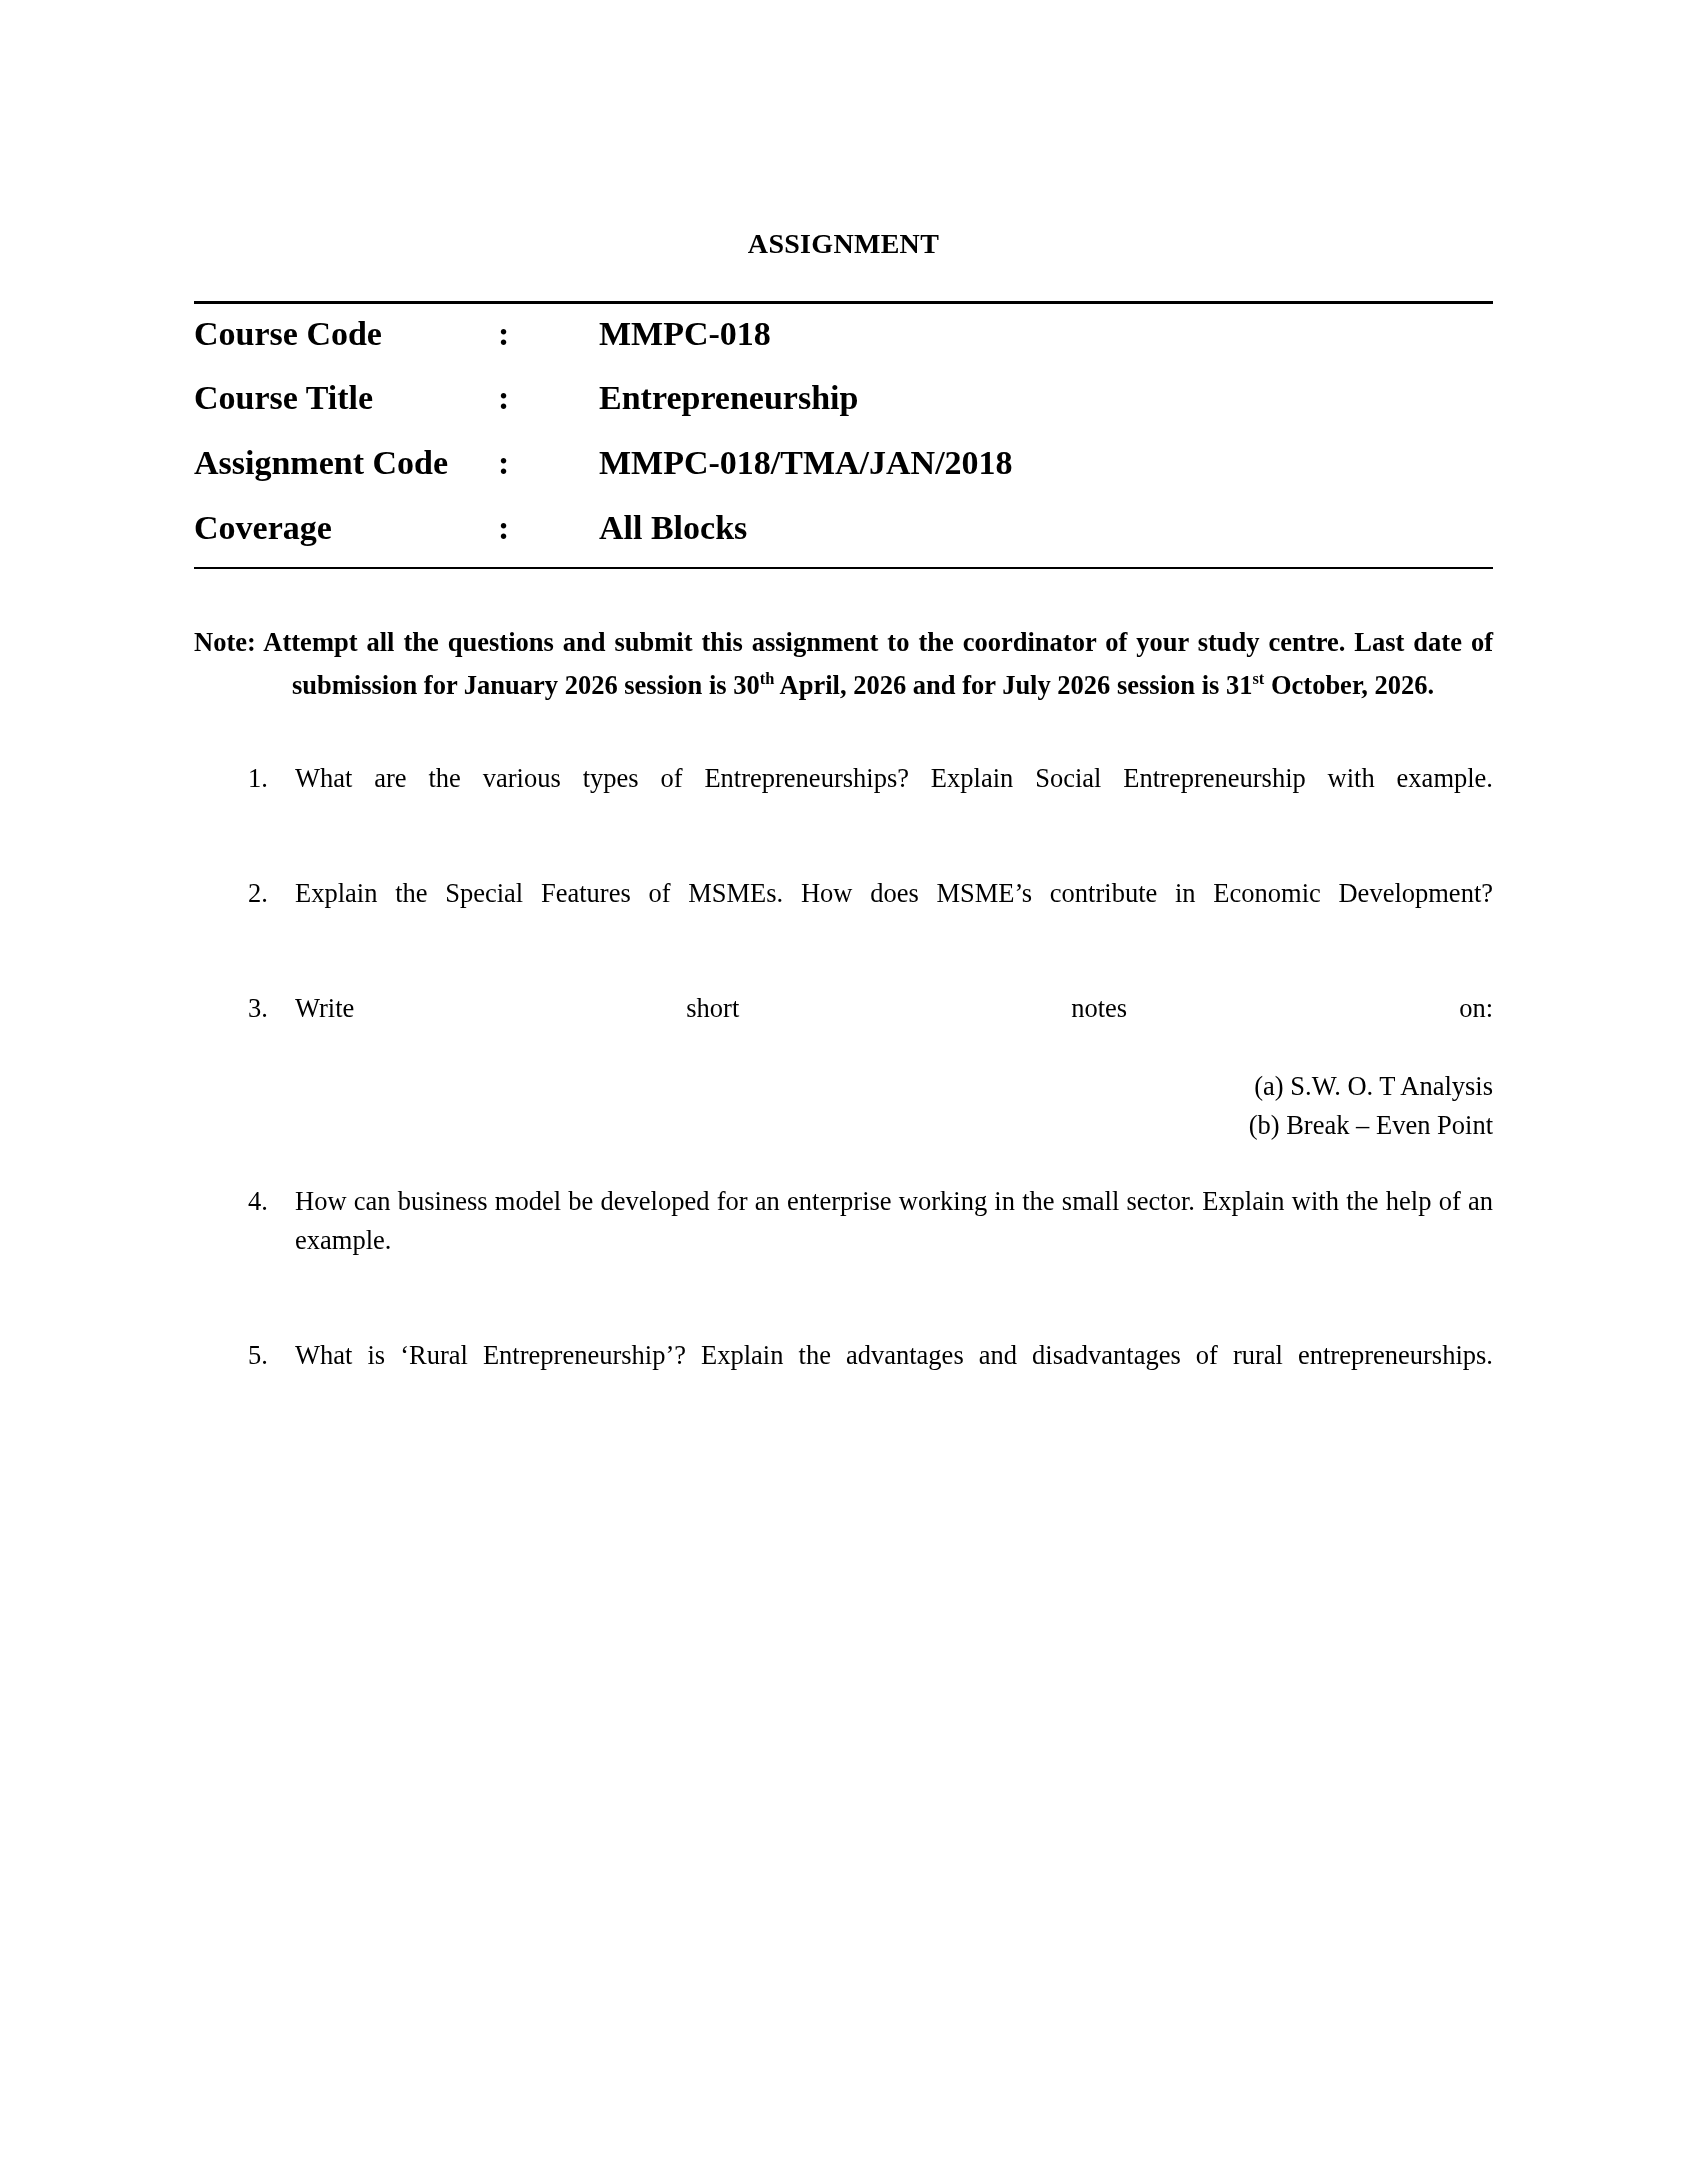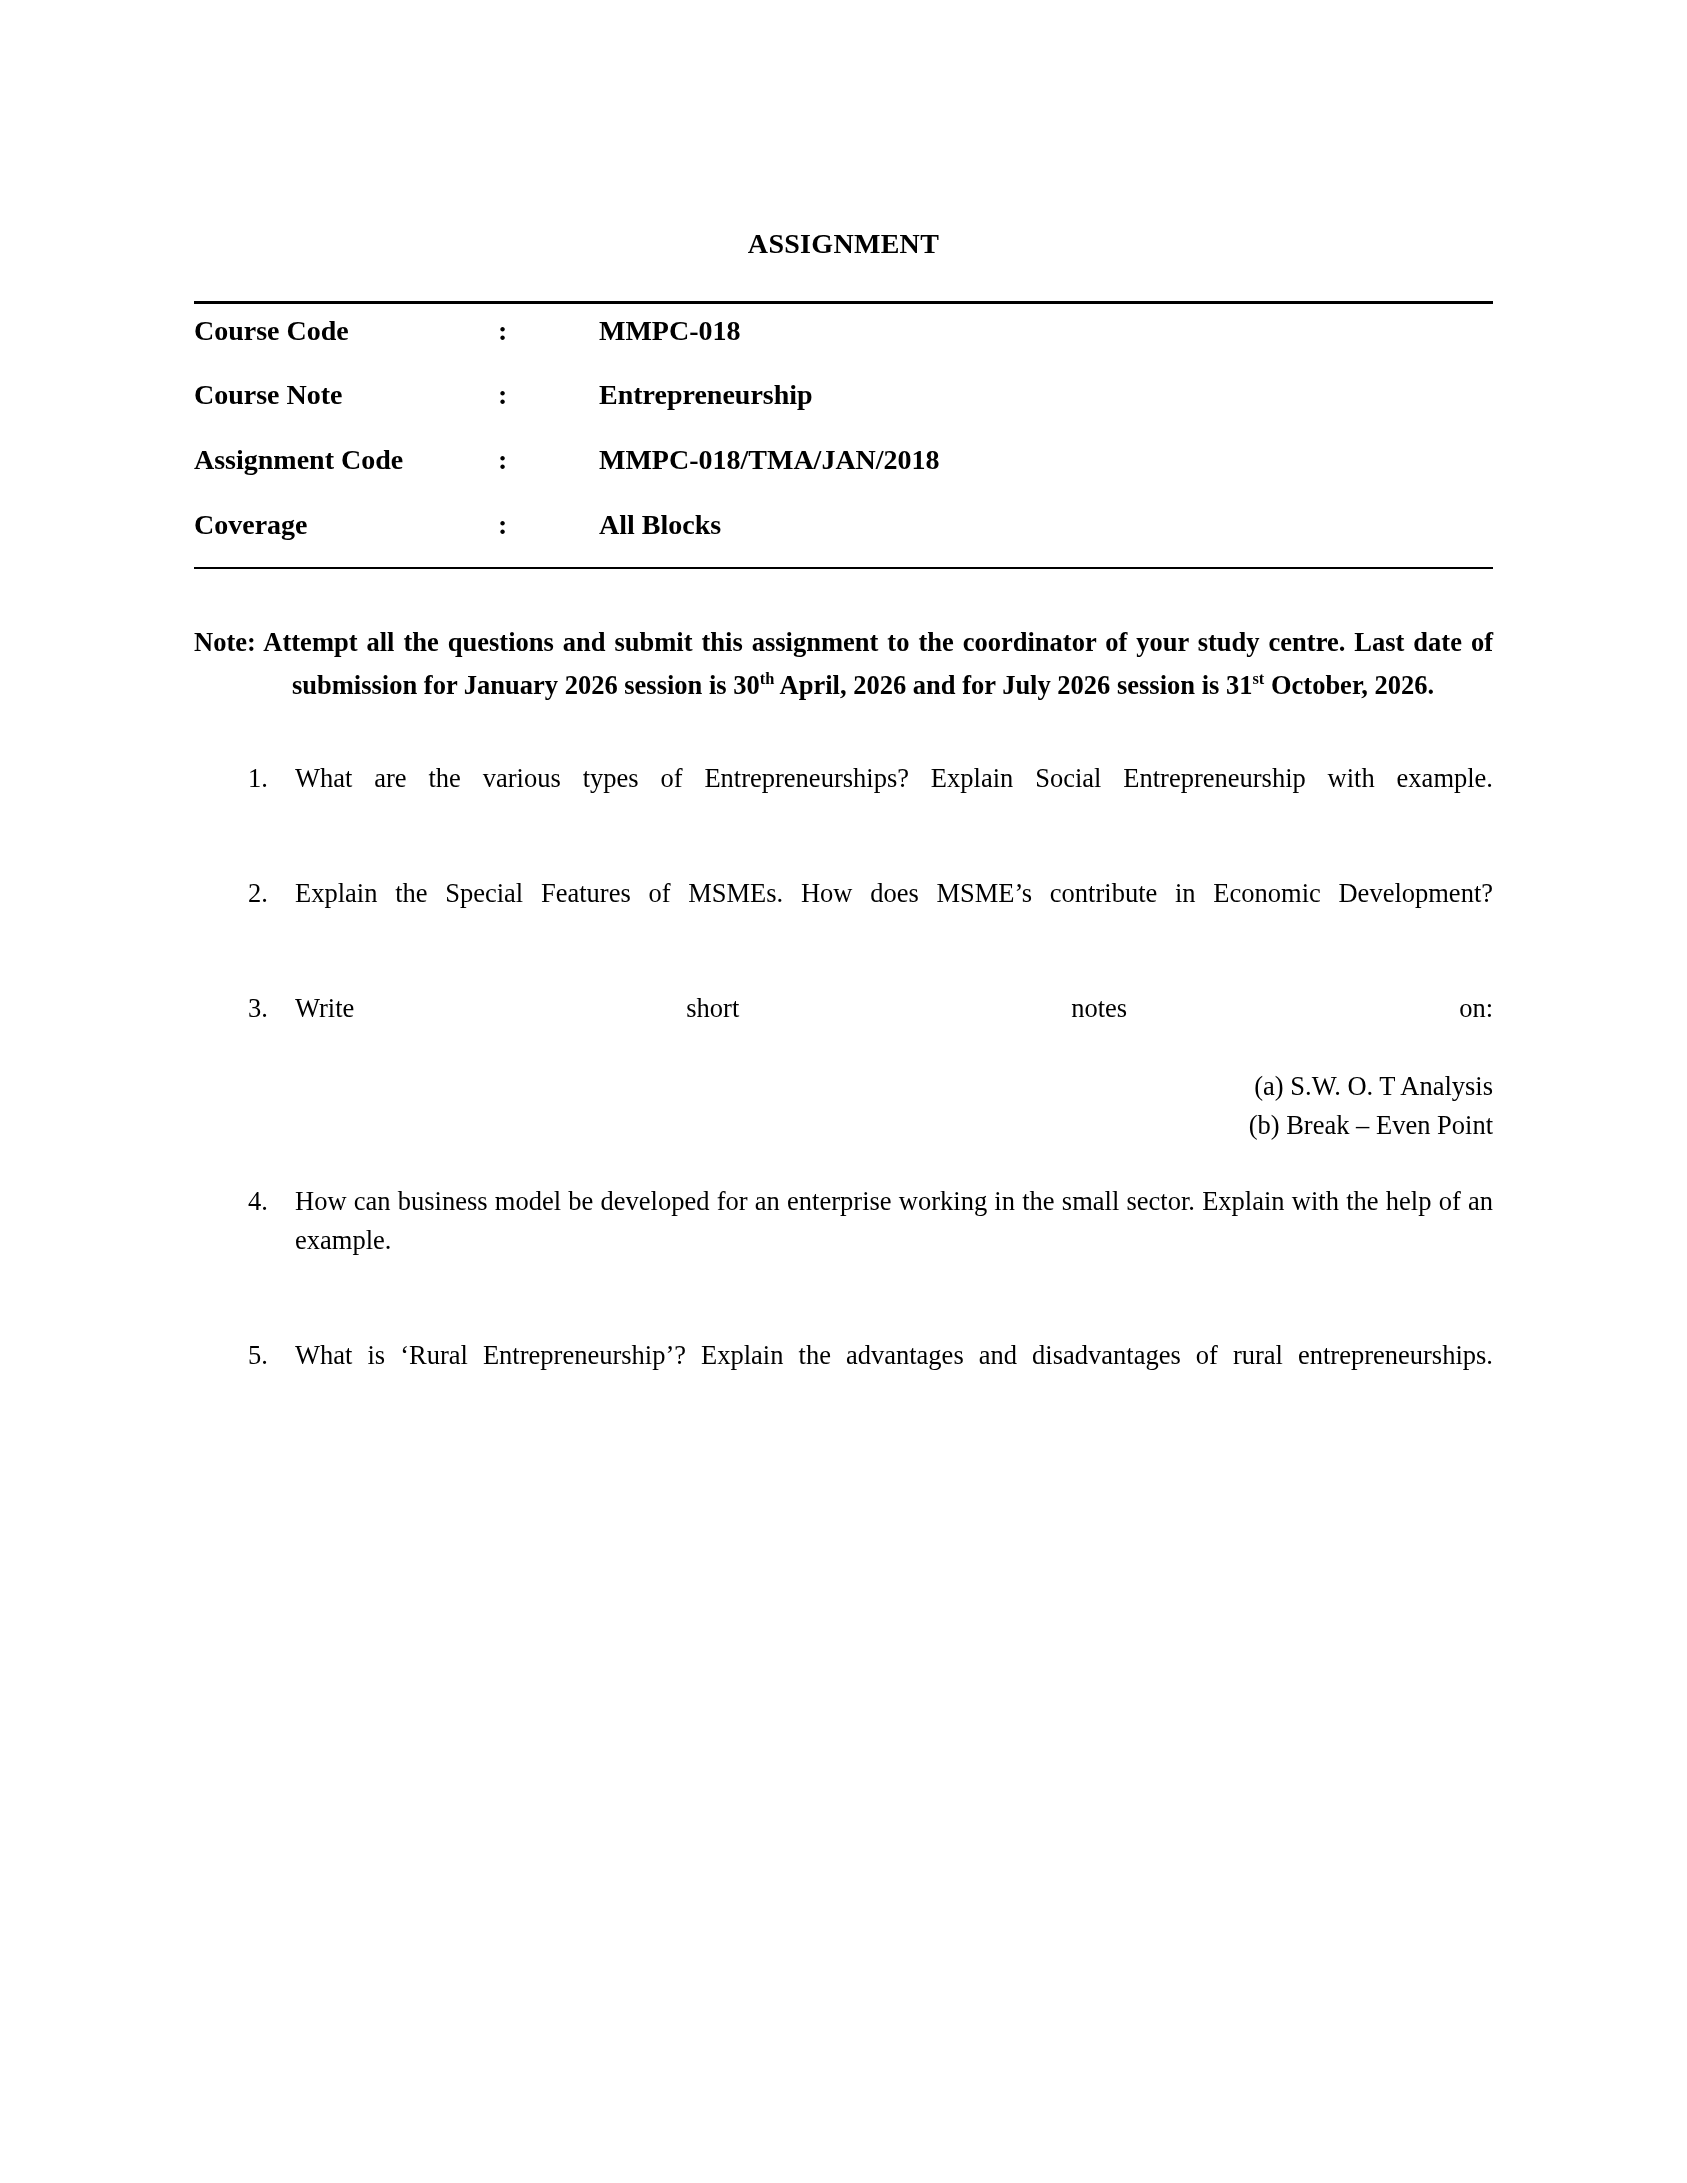--- a/index.html
+++ b/index.html
@@ -40,21 +40,21 @@
   .meta-block {
     margin-top: 41px;
     border-top: 3.3px solid #000;
     border-bottom: 2px solid #000;
     padding: 0;
   }
 
   .meta-table {
     width: 100%;
     border-collapse: collapse;
-    font-size: 28px;
+    font-size: 34px;
     font-weight: bold;
   }
 
   .meta-table td {
     padding: 0;
     vertical-align: baseline;
     line-height: 1.0;
     height: 65px;
   }
 
@@ -141,21 +141,21 @@
 
     <div class="meta-block">
       <table class="meta-table">
         <tbody>
           <tr>
             <td class="meta-label">Course Code</td>
             <td class="meta-colon">:</td>
             <td class="meta-value">MMPC-018</td>
           </tr>
           <tr>
-            <td class="meta-label">Course Note</td>
+            <td class="meta-label">Course Title</td>
             <td class="meta-colon">:</td>
             <td class="meta-value">Entrepreneurship</td>
           </tr>
           <tr>
             <td class="meta-label">Assignment Code</td>
             <td class="meta-colon">:</td>
             <td class="meta-value">MMPC-018/TMA/JAN/2018</td>
           </tr>
           <tr>
             <td class="meta-label">Coverage</td>

